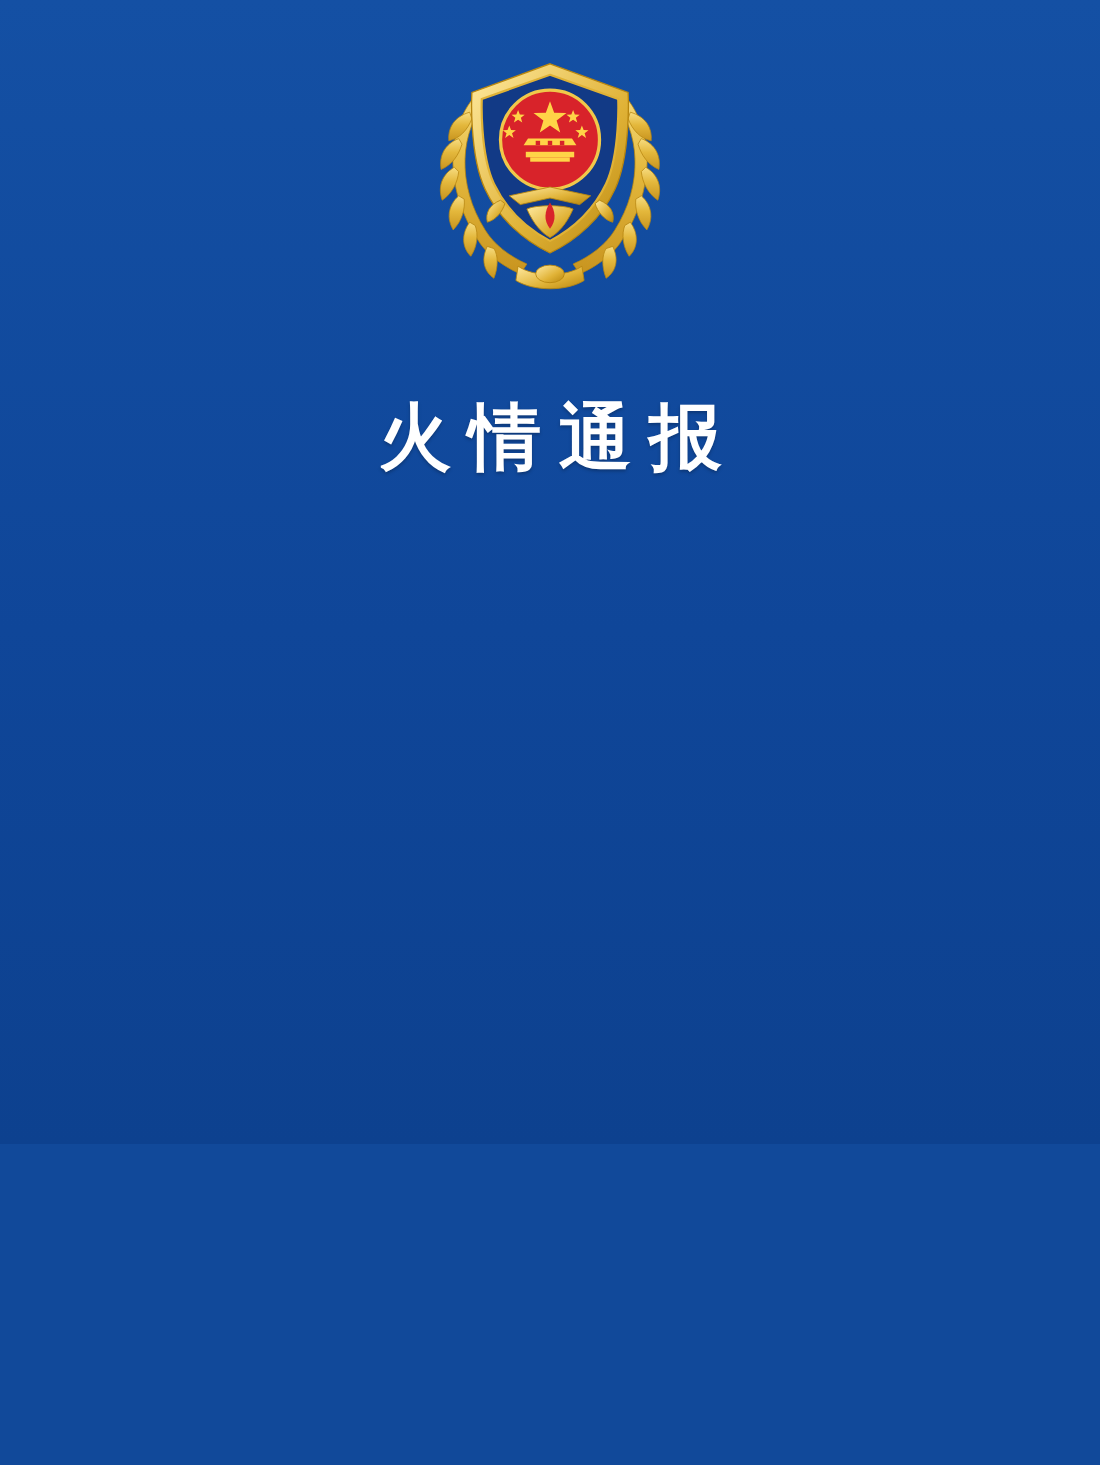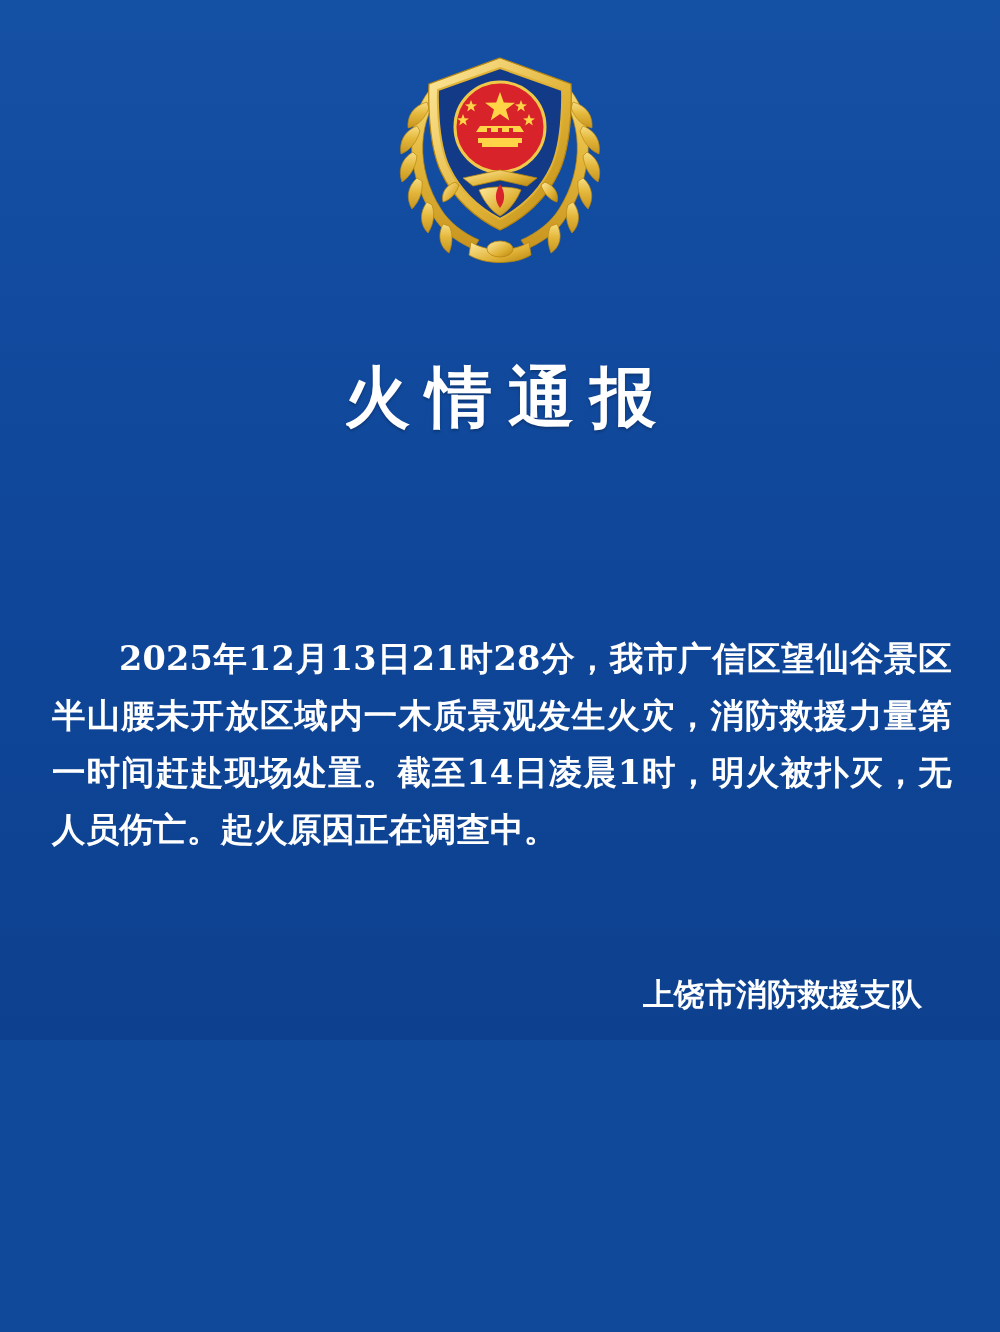--- a/index.html
+++ b/index.html
@@ -164,19 +164,17 @@
         <path d="M104 146 C112 142 138 142 146 146 C140 160 132 168 125 172 C118 168 110 160 104 146 Z"></path>
         <path d="M80 138 C70 142 66 150 68 158 C76 156 82 148 84 141 Z"></path>
         <path d="M170 138 C180 142 184 150 182 158 C174 156 168 148 166 141 Z"></path>
       </g>
       <path d="M125 140 C130 148 131 156 125 164 C119 156 120 148 125 140 Z" fill="#d8232a"></path>
     </svg>
   </div>
 
   <h1 class="title">火情通报</h1>
 
-  <p class="body-text">2025年12月13日21时28分，我市广信区望仙谷景区半山腰未开放区域内一木质景观发生火灾，消防救援力量第一时间赶赴现场处置。截至14日凌晨1时，明火被扑灭，无人员伤亡。起火原因正在调查中。</p>
 
   <div class="signature">
-    <div class="sig-issuer">上饶市消防救援支队</div>
   </div>
 
 </div>
 
 </body></html>

